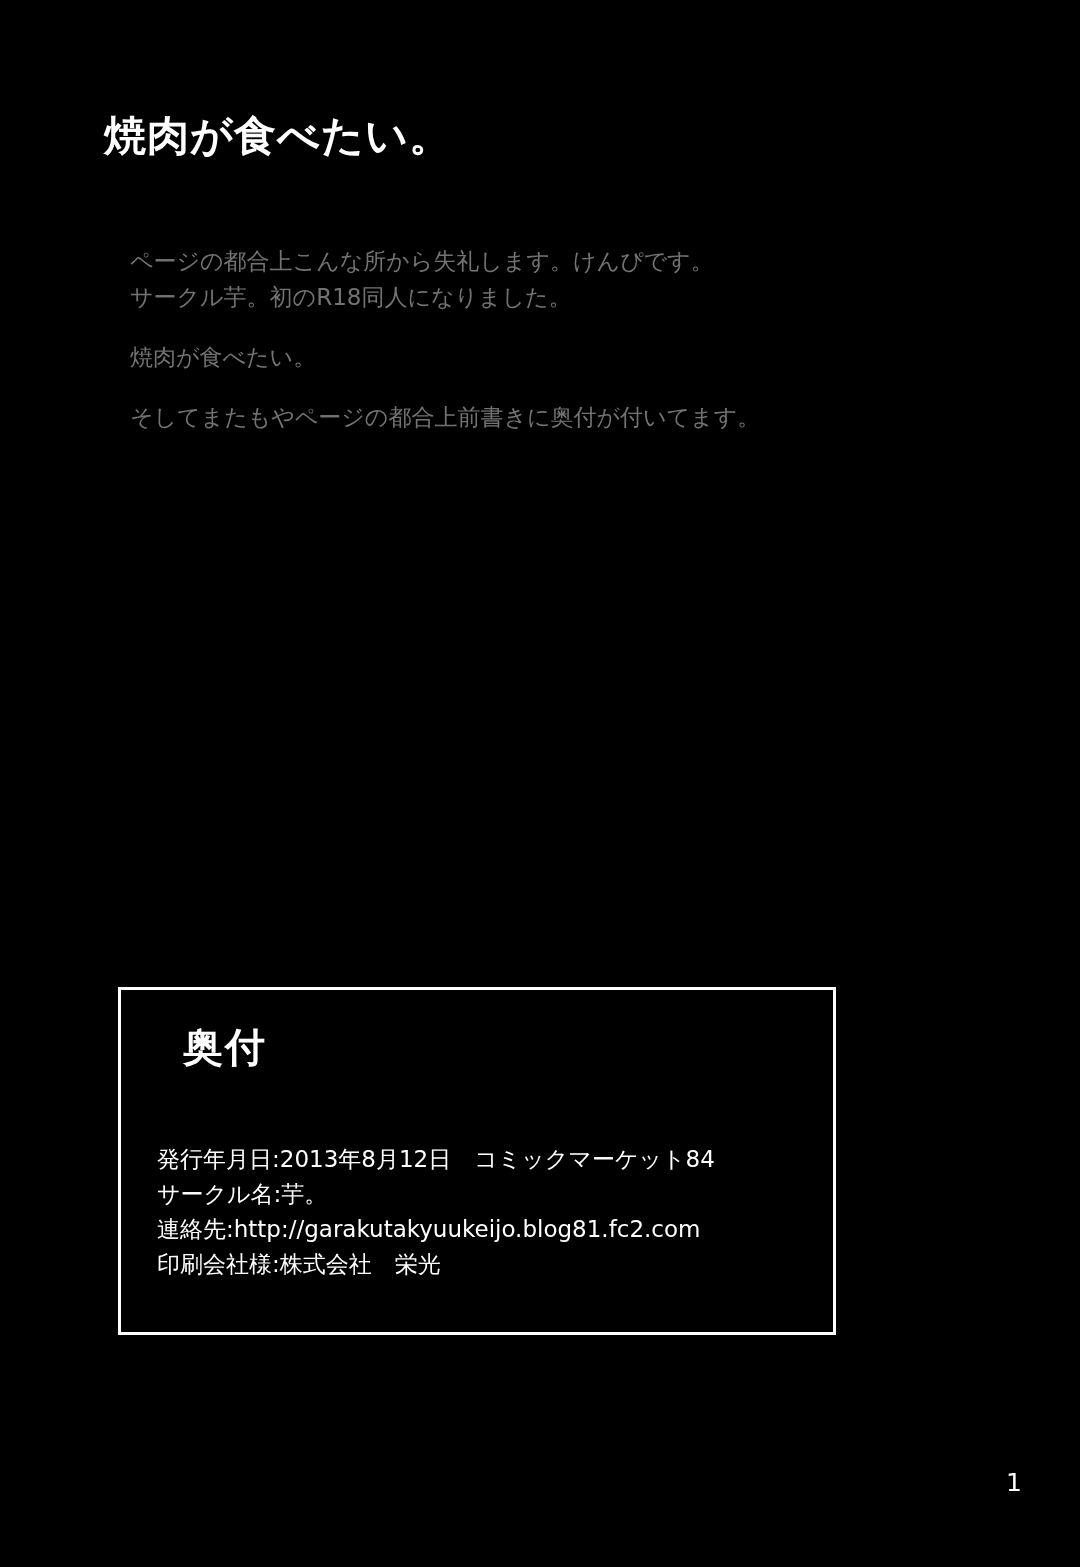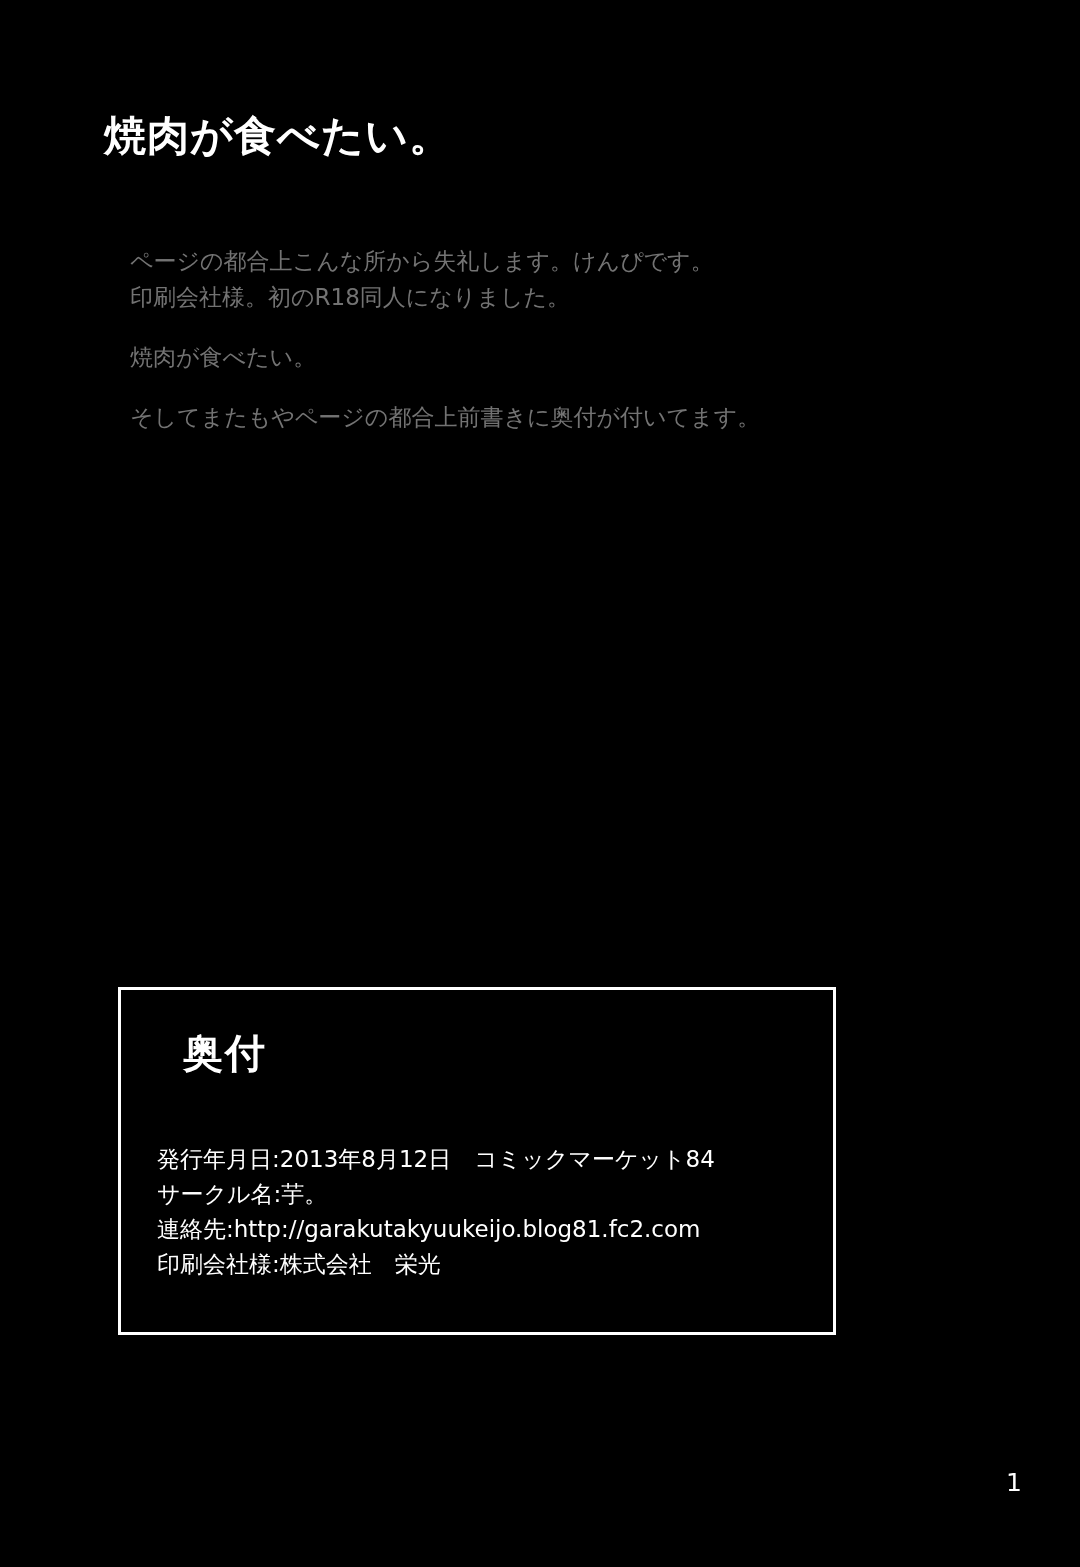--- a/index.html
+++ b/index.html
@@ -53,21 +53,21 @@
     left: 118px;
     top: 987px;
     width: 718px;
     height: 348px;
     border: 3px solid #ffffff;
     box-sizing: border-box;
   }
   .colophon-title {
     position: absolute;
     left: 62px;
-    top: 36px;
+    top: 30px;
     font-size: 40px;
     font-weight: bold;
     letter-spacing: 2px;
     color: #ffffff;
   }
   .colophon-lines {
     position: absolute;
     left: 36px;
     top: 128px;
     font-size: 23px;
@@ -91,21 +91,21 @@
 </head>
 <body>
 
 <div class="page">
 
   <div class="title">焼肉が食べたい。</div>
 
   <div class="intro">
     <div class="para">
       <span class="line">ページの都合上こんな所から失礼します。けんぴです。</span>
-      <span class="line">印刷会社様。初のR18同人になりました。</span>
+      <span class="line">サークル芋。初のR18同人になりました。</span>
     </div>
     <div class="para">
       <span class="line">焼肉が食べたい。</span>
     </div>
     <div class="para">
       <span class="line">そしてまたもやページの都合上前書きに奥付が付いてます。</span>
     </div>
   </div>
 
   <div class="colophon">

